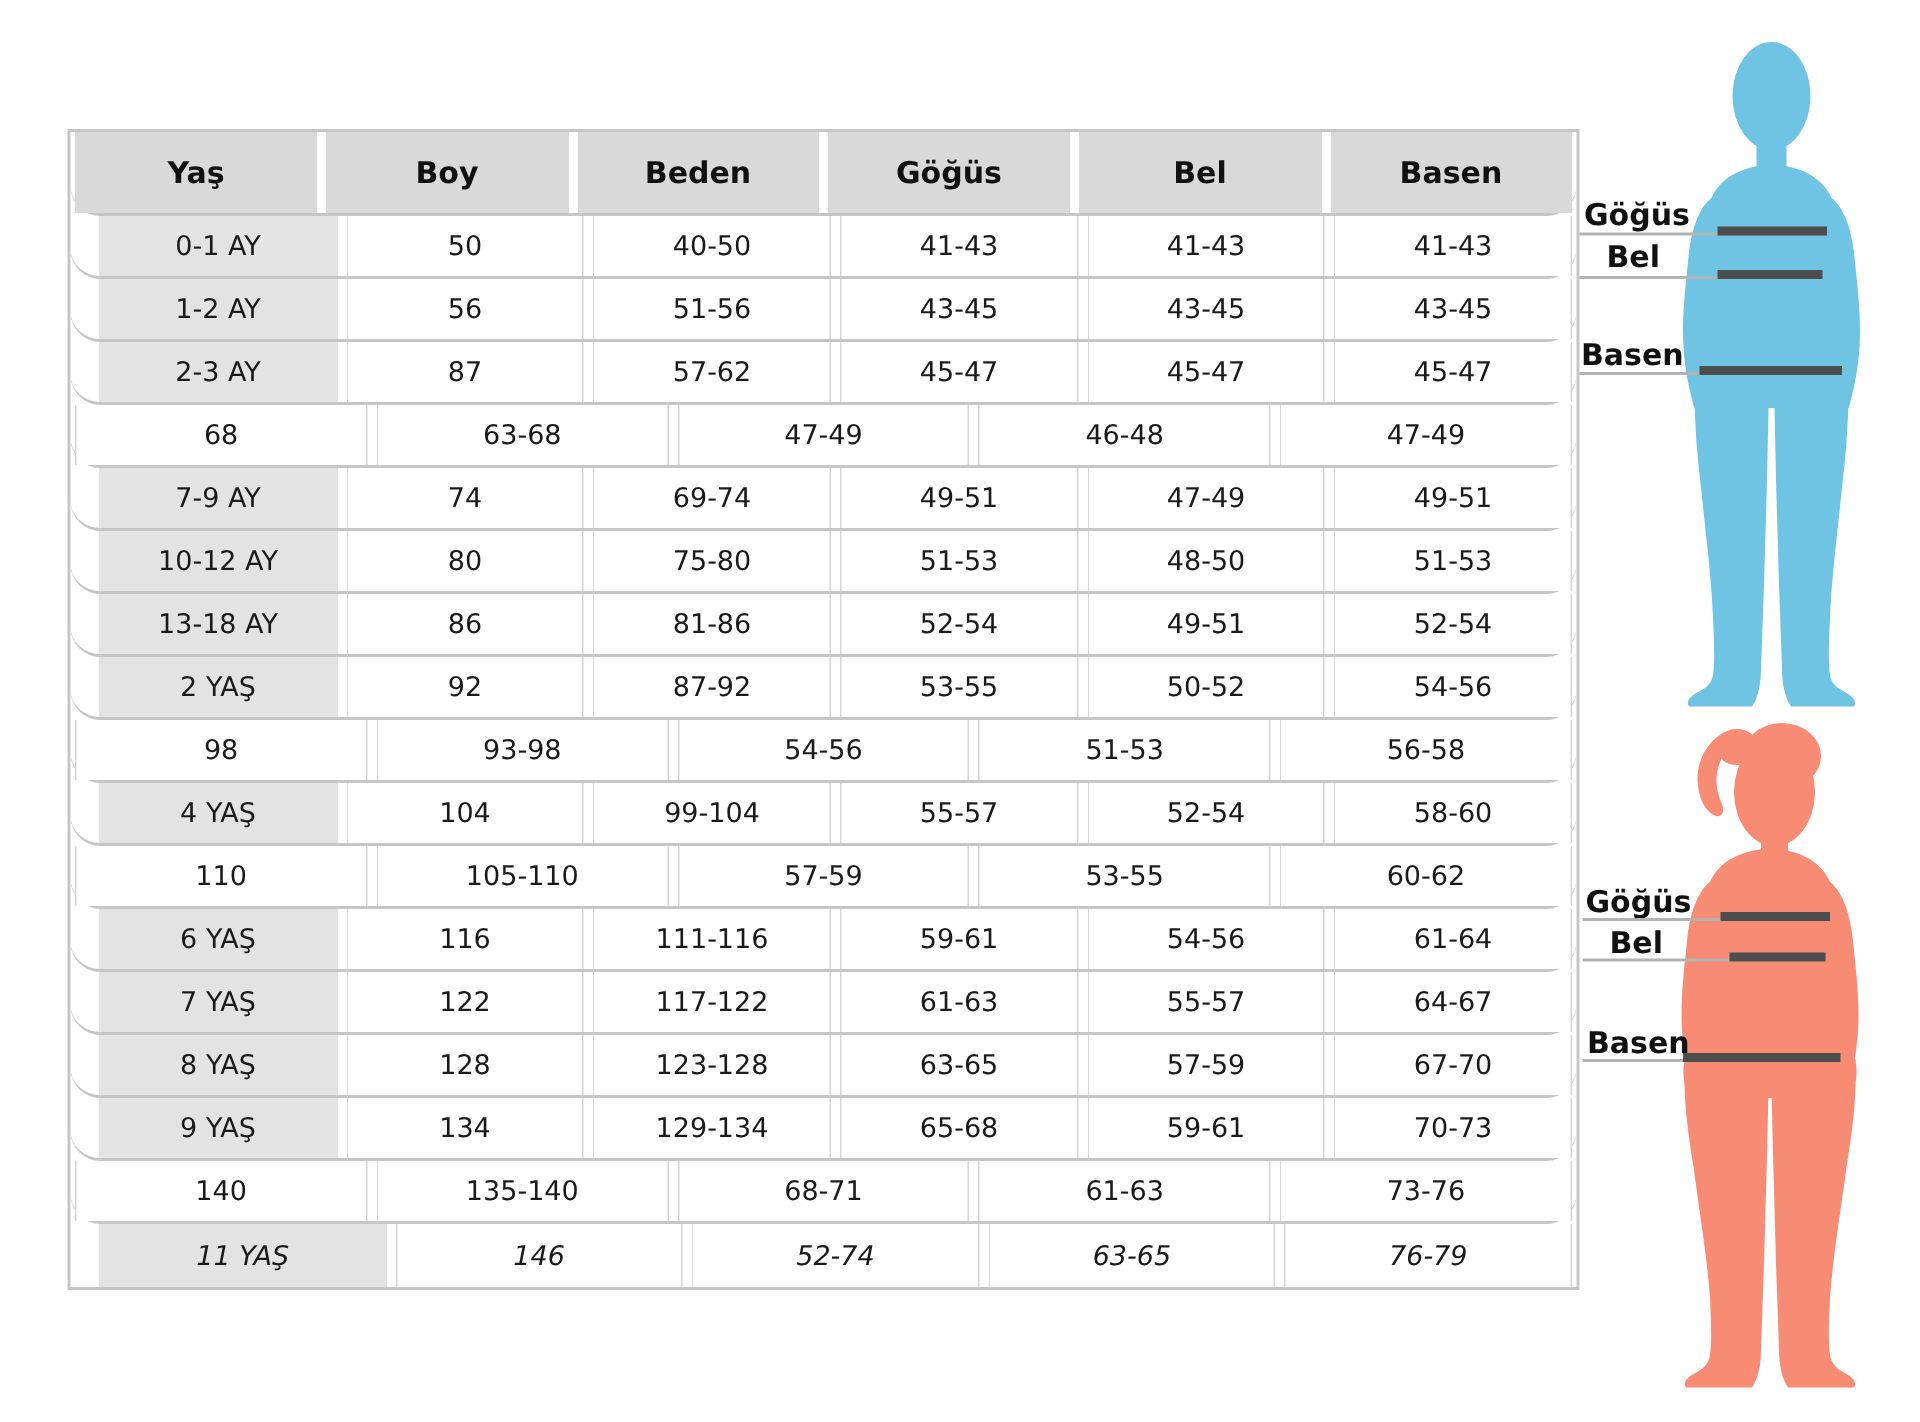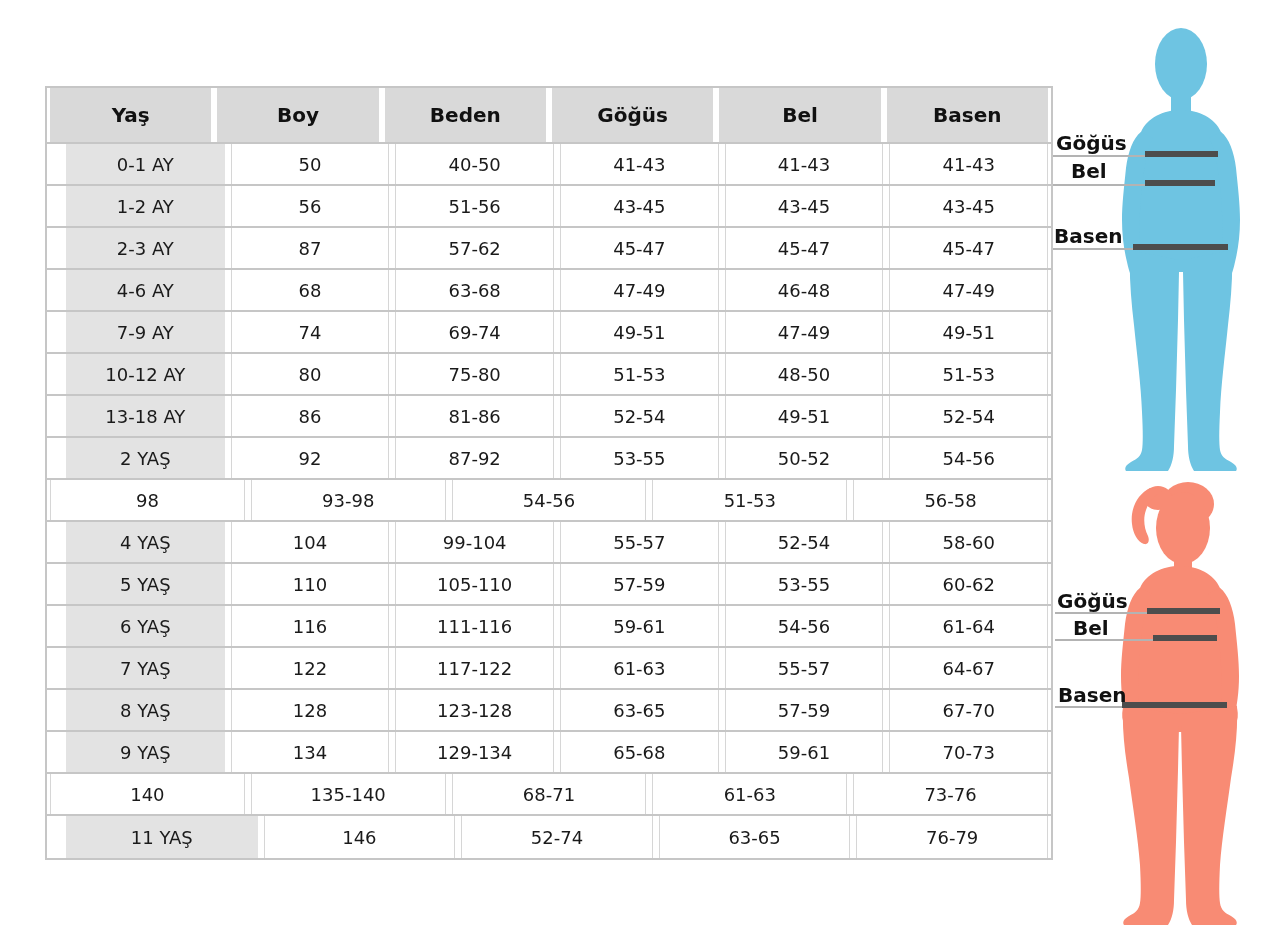--- a/index.html
+++ b/index.html
@@ -14,23 +14,24 @@
     position:absolute;left:45px;top:86px;width:1008px;
     border:2px solid #c6c6c6;
     box-sizing:border-box;
     background:#ffffff;
   }
   .t-row{
     display:flex;
     height:42px;
     border-bottom:2px solid #c6c6c6;
     box-sizing:border-box;
+    border-radius:20px;
   }
   .t-row.header{height:56px;}
-  .t-row:last-child{border-bottom:none;}
+  .t-row:last-child{border-bottom:none;font-style:italic;}
   .cell{
     flex:1 1 0;
     display:flex;align-items:center;justify-content:center;
     font-size:18px;
     border-left:3px solid transparent;
     border-right:3px solid transparent;
     background-clip:padding-box;
     box-sizing:border-box;
     white-space:nowrap;
   }
@@ -91,21 +92,20 @@
       </div>
       <div class="t-row">
         <div class="cell c-label">2-3 AY</div>
         <div class="cell c-val">87</div>
         <div class="cell c-val">57-62</div>
         <div class="cell c-val">45-47</div>
         <div class="cell c-val">45-47</div>
         <div class="cell c-val">45-47</div>
       </div>
       <div class="t-row">
-        <div class="cell c-label">4-6 AY</div>
         <div class="cell c-val">68</div>
         <div class="cell c-val">63-68</div>
         <div class="cell c-val">47-49</div>
         <div class="cell c-val">46-48</div>
         <div class="cell c-val">47-49</div>
       </div>
       <div class="t-row">
         <div class="cell c-label">7-9 AY</div>
         <div class="cell c-val">74</div>
         <div class="cell c-val">69-74</div>
@@ -146,21 +146,20 @@
       </div>
       <div class="t-row">
         <div class="cell c-label">4 YAŞ</div>
         <div class="cell c-val">104</div>
         <div class="cell c-val">99-104</div>
         <div class="cell c-val">55-57</div>
         <div class="cell c-val">52-54</div>
         <div class="cell c-val">58-60</div>
       </div>
       <div class="t-row">
-        <div class="cell c-label">5 YAŞ</div>
         <div class="cell c-val">110</div>
         <div class="cell c-val">105-110</div>
         <div class="cell c-val">57-59</div>
         <div class="cell c-val">53-55</div>
         <div class="cell c-val">60-62</div>
       </div>
       <div class="t-row">
         <div class="cell c-label">6 YAŞ</div>
         <div class="cell c-val">116</div>
         <div class="cell c-val">111-116</div>

